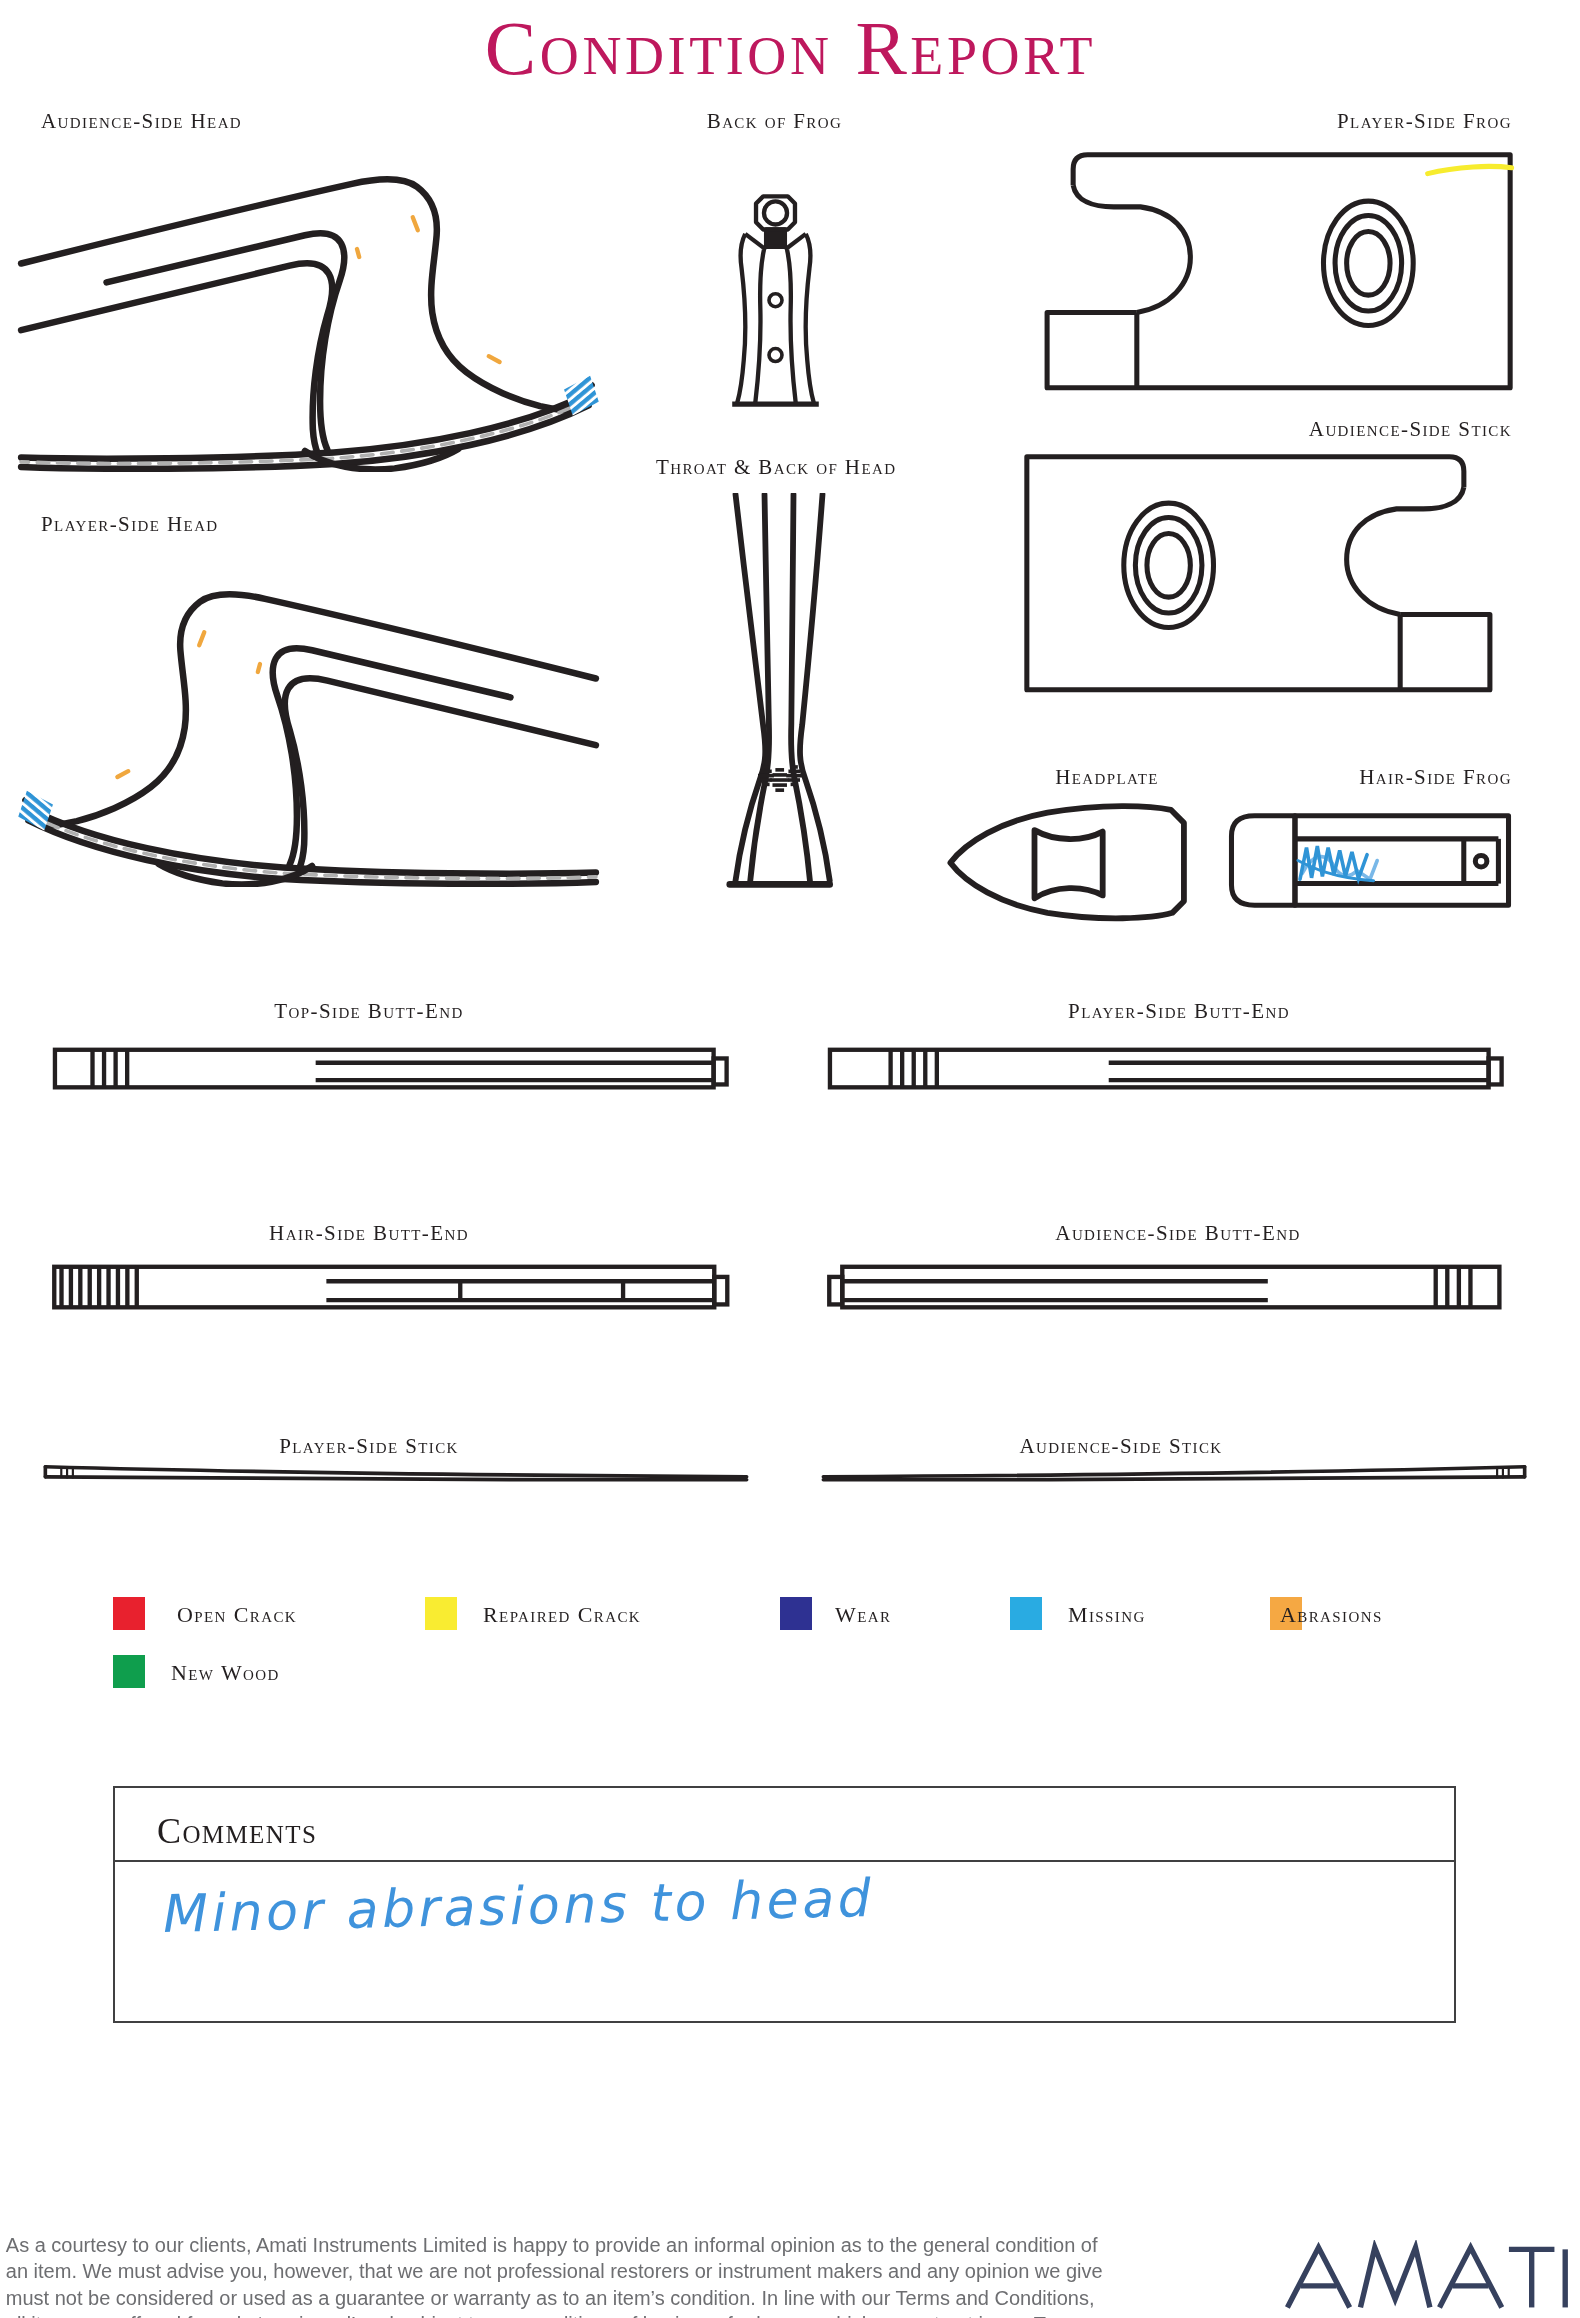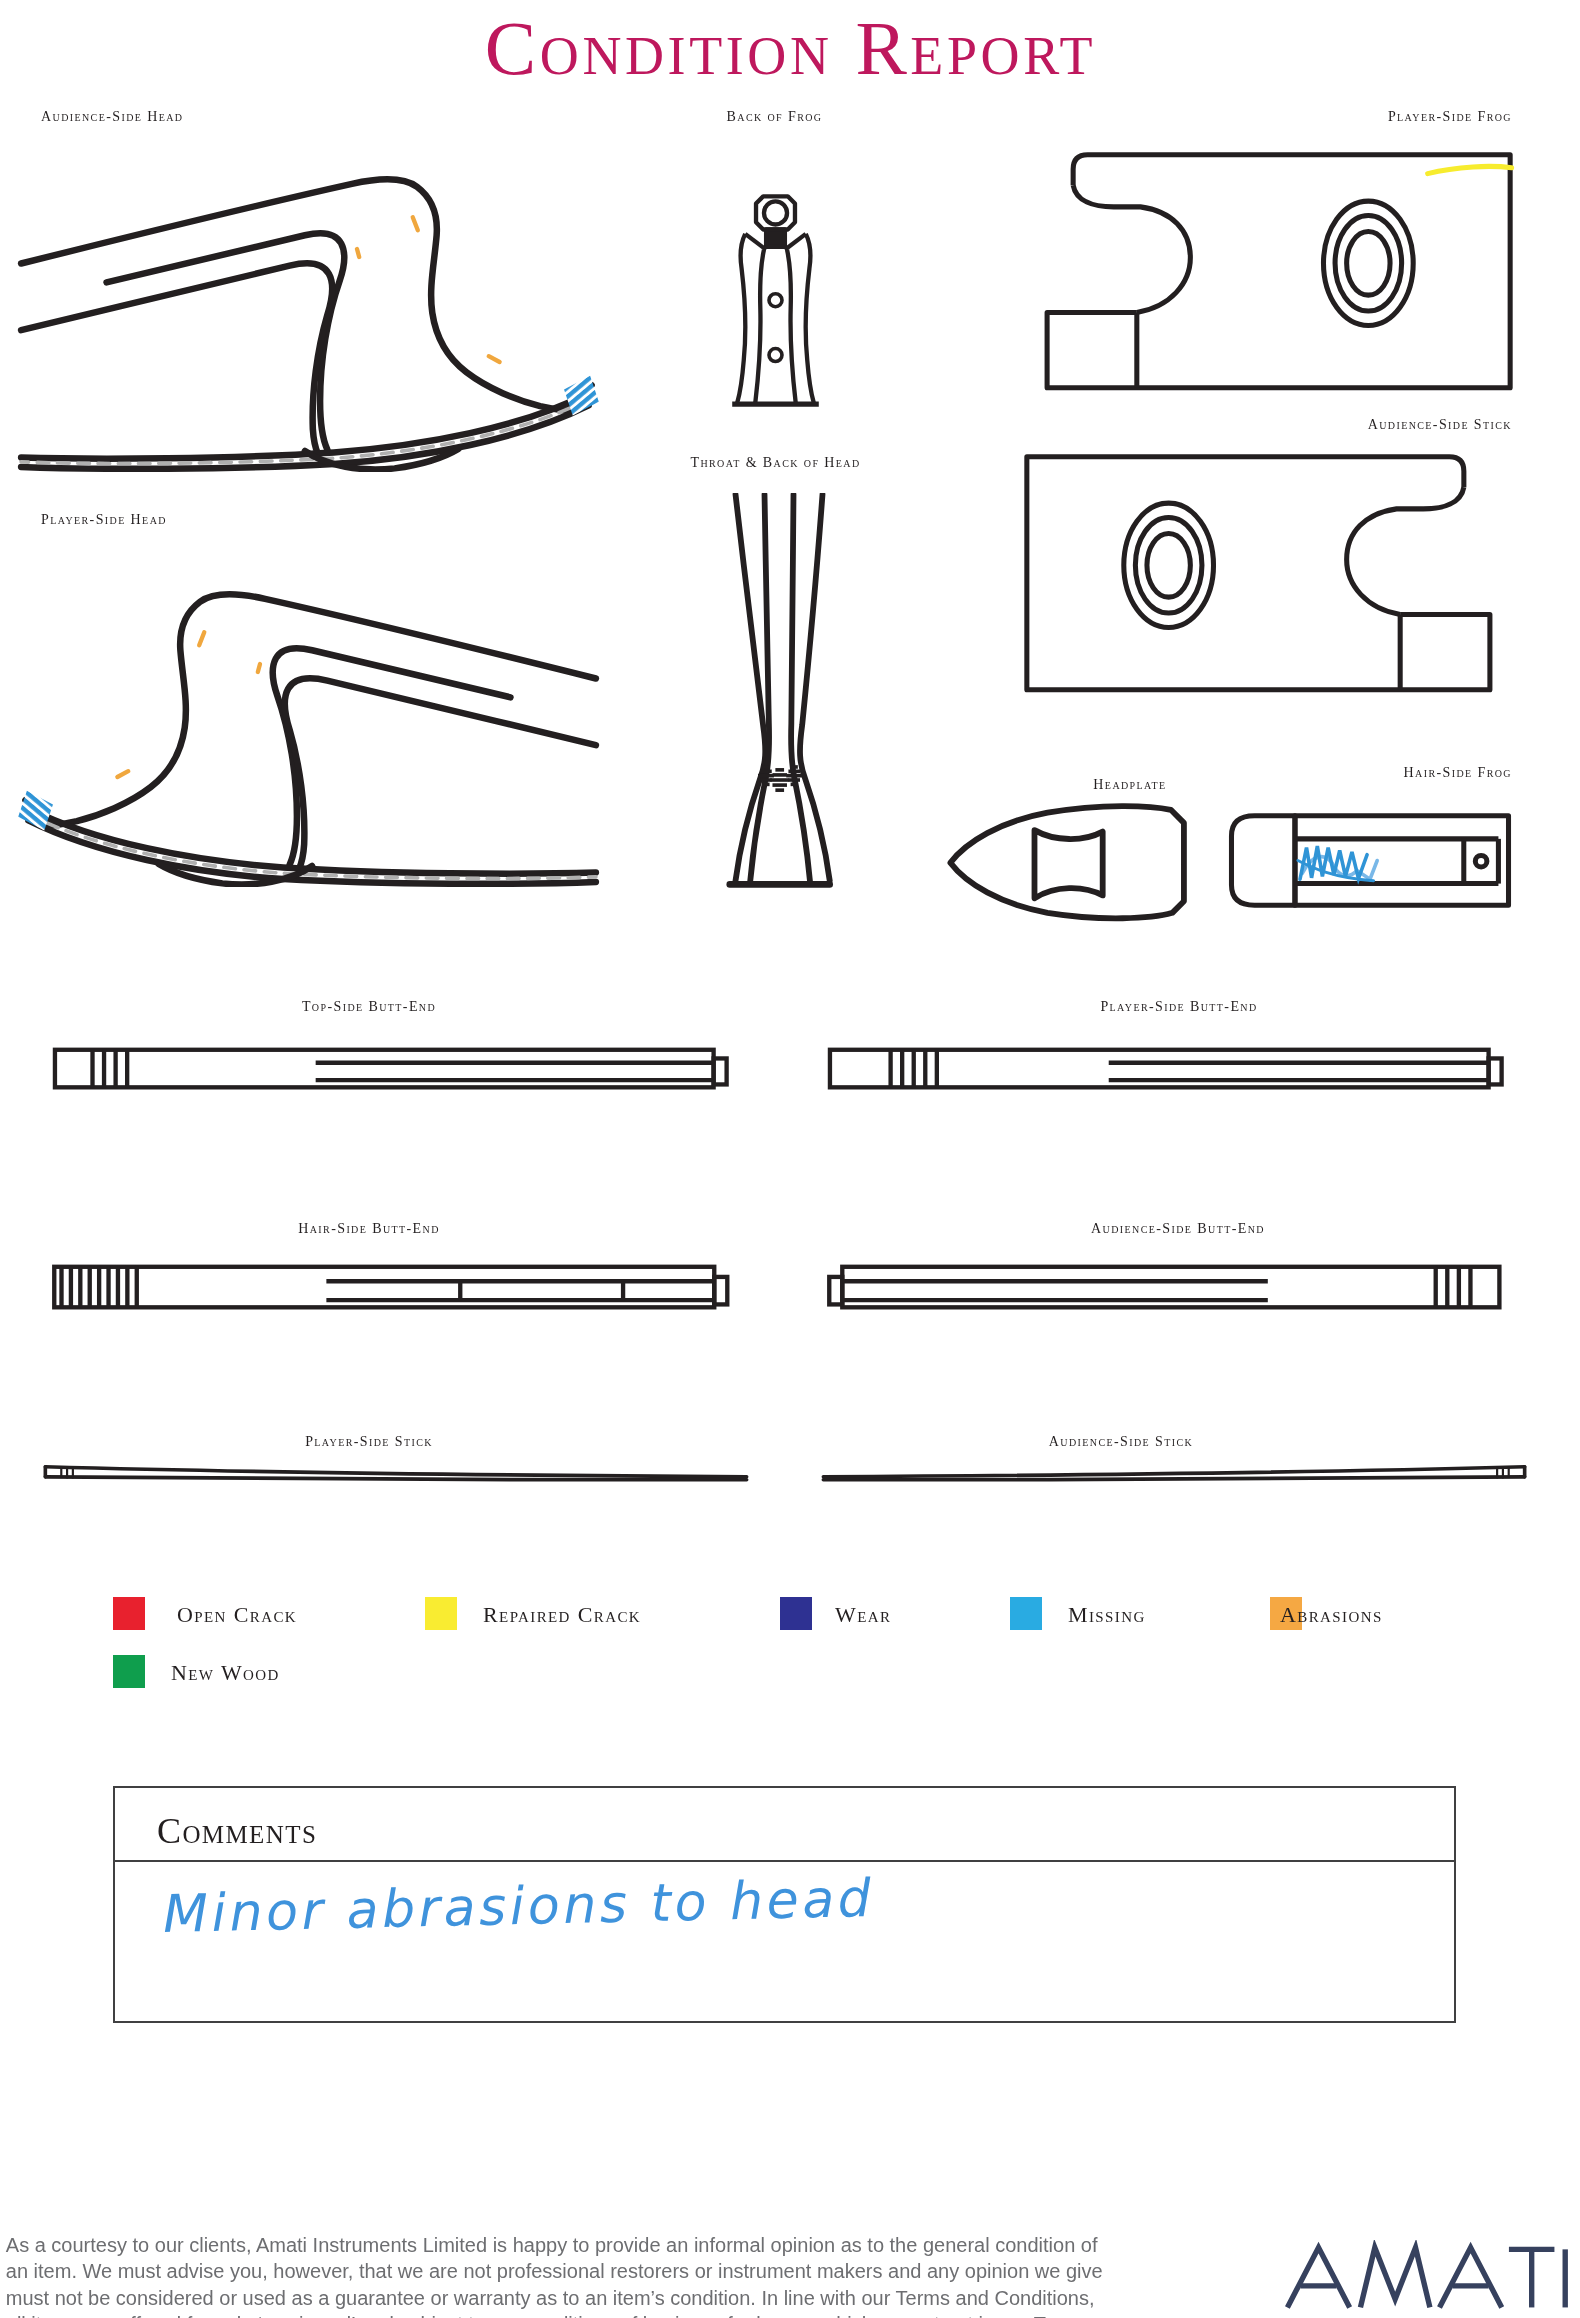--- a/index.html
+++ b/index.html
@@ -1,20 +1,20 @@
 <!DOCTYPE html>
 <html style="font-size:11.6px"><head>
 <meta charset="utf-8">
 <style>
   html,body{margin:0;padding:0;background:#fff;}
   .page{position:relative;width:1581px;height:2319px;background:#ffffff;overflow:hidden;
         font-family:"Liberation Serif","DejaVu Serif",serif;color:#231f20;}
   .title{position:absolute;top:4.3px;left:0;width:100%;text-align:center;
          font-variant:small-caps;font-size:77px;letter-spacing:3.6px;color:#be185d;}
-  .lbl{position:absolute;font-variant:small-caps;font-size:14px;letter-spacing:1.4px;
+  .lbl{position:absolute;font-variant:small-caps;font-size:21px;letter-spacing:1.4px;
        color:#231f20;white-space:nowrap;}
   .lbl.ctr{text-align:center;}
   .draw{position:absolute;}
   .swatch{position:absolute;width:32px;height:33px;}
   .legend-lbl{position:absolute;font-variant:small-caps;font-size:22px;letter-spacing:1.4px;white-space:nowrap;}
   .comments-box{position:absolute;left:113px;top:1786px;width:1339px;height:233px;
                 border:2.2px solid #404041;background:#fff;}
   .comments-header{position:absolute;left:0;top:0;width:100%;height:72px;
                    border-bottom:2.9px solid #404041;}
   .comments-title{position:absolute;left:42px;top:22px;font-variant:small-caps;
@@ -125,21 +125,21 @@
         <line x1="71" y1="403" x2="91" y2="403"></line>
       <line x1="75" y1="410" x2="87" y2="410"></line>
       <line x1="96" y1="378" x2="106" y2="378"></line>
         <line x1="93" y1="384" x2="109" y2="384"></line>
       <line x1="90" y1="390" x2="112" y2="390"></line>
         <line x1="93" y1="396" x2="109" y2="396"></line>
       <line x1="96" y1="402" x2="106" y2="402"></line>
     </g>
   </svg>
 
-  <div class="lbl ctr" style="left:1036px;top:765px;width:188px;margin-top:12px;">Headplate</div>
+  <div class="lbl ctr" style="left:1013px;top:765px;width:188px;">Headplate</div>
   <svg class="draw" style="left:946px;top:801px;" width="243" height="125" viewBox="0 0 335 172">
     <g fill="none" stroke="#231f20" stroke-width="8" stroke-linejoin="round">
       <path d="M 6 85 C 28 56 75 28 140 16 C 215 3 282 6 310 12 L 328 30 V 138 L 312 154 C 284 162 215 166 140 154 C 75 142 28 114 6 85 Z"></path>
       <path d="M 122 40 C 150 56 190 56 216 42 L 216 130 C 190 116 150 116 122 134 Z"></path>
     </g>
   </svg>
 
   <div class="lbl" style="right:69px;top:765px;">Hair-Side Frog</div>
   <svg class="draw" style="left:1225px;top:810px;" width="290" height="101" viewBox="0 0 400 140">
     <g fill="none" stroke="#231f20" stroke-width="7" stroke-linejoin="round">

